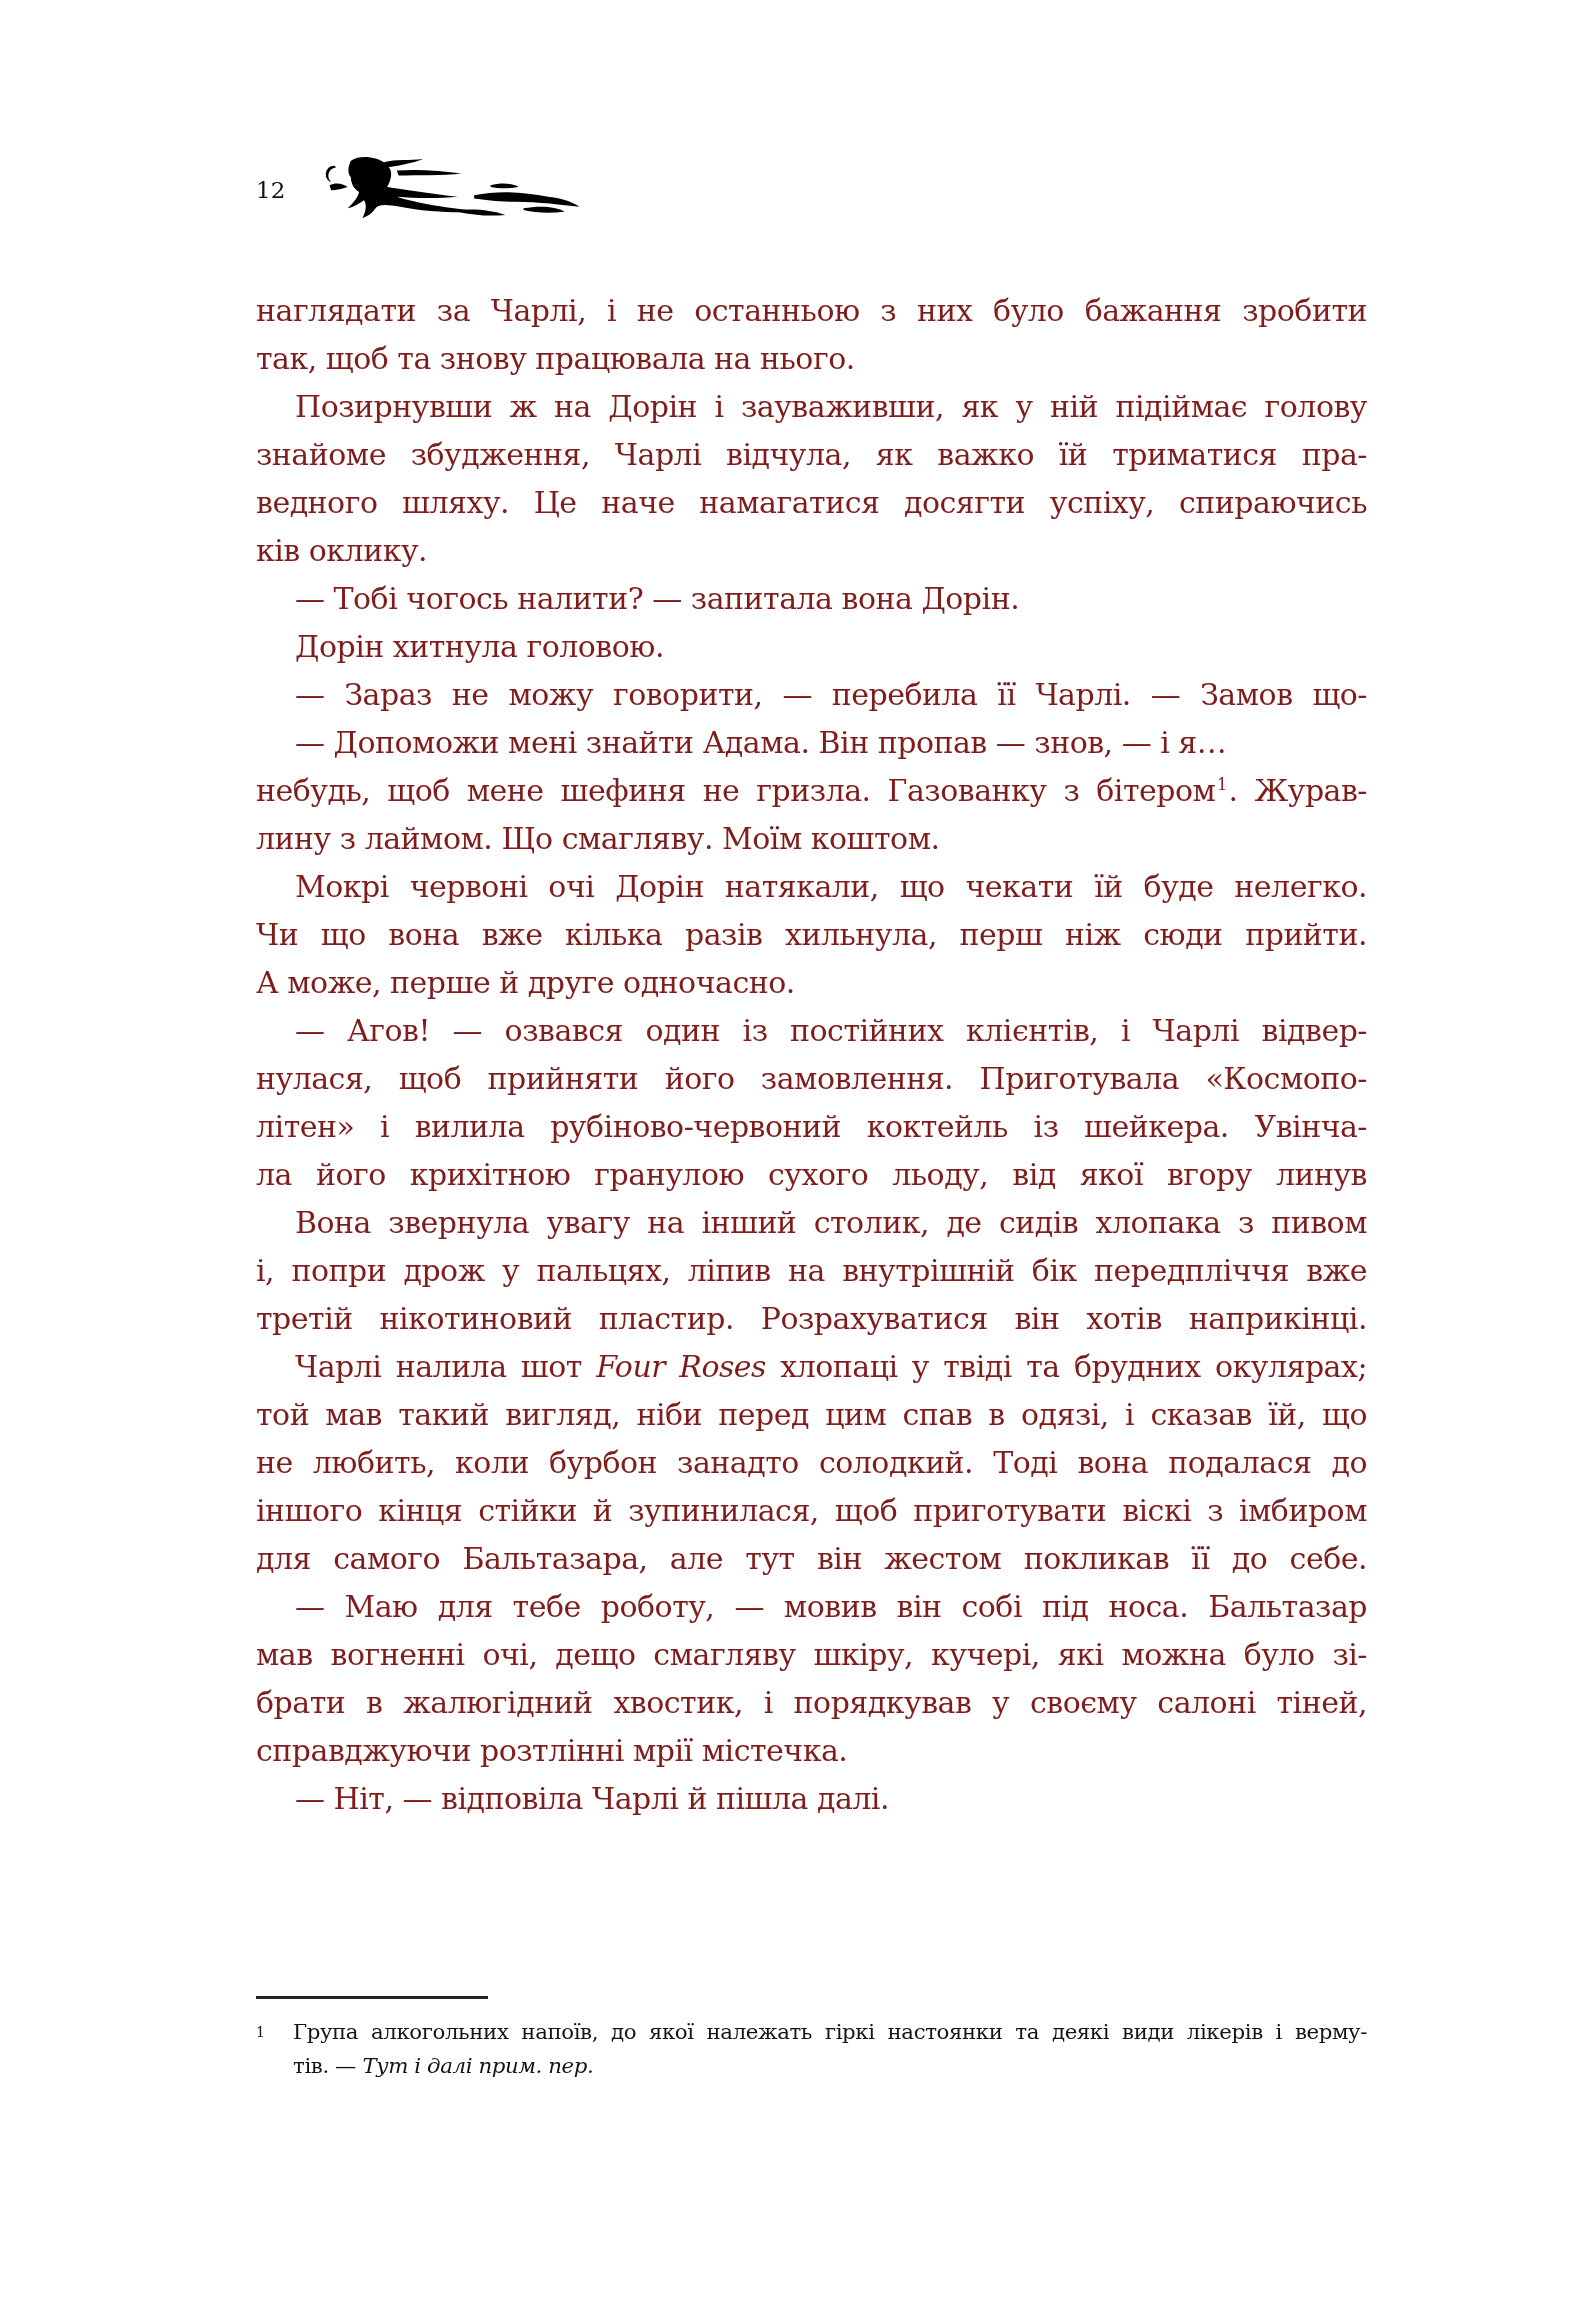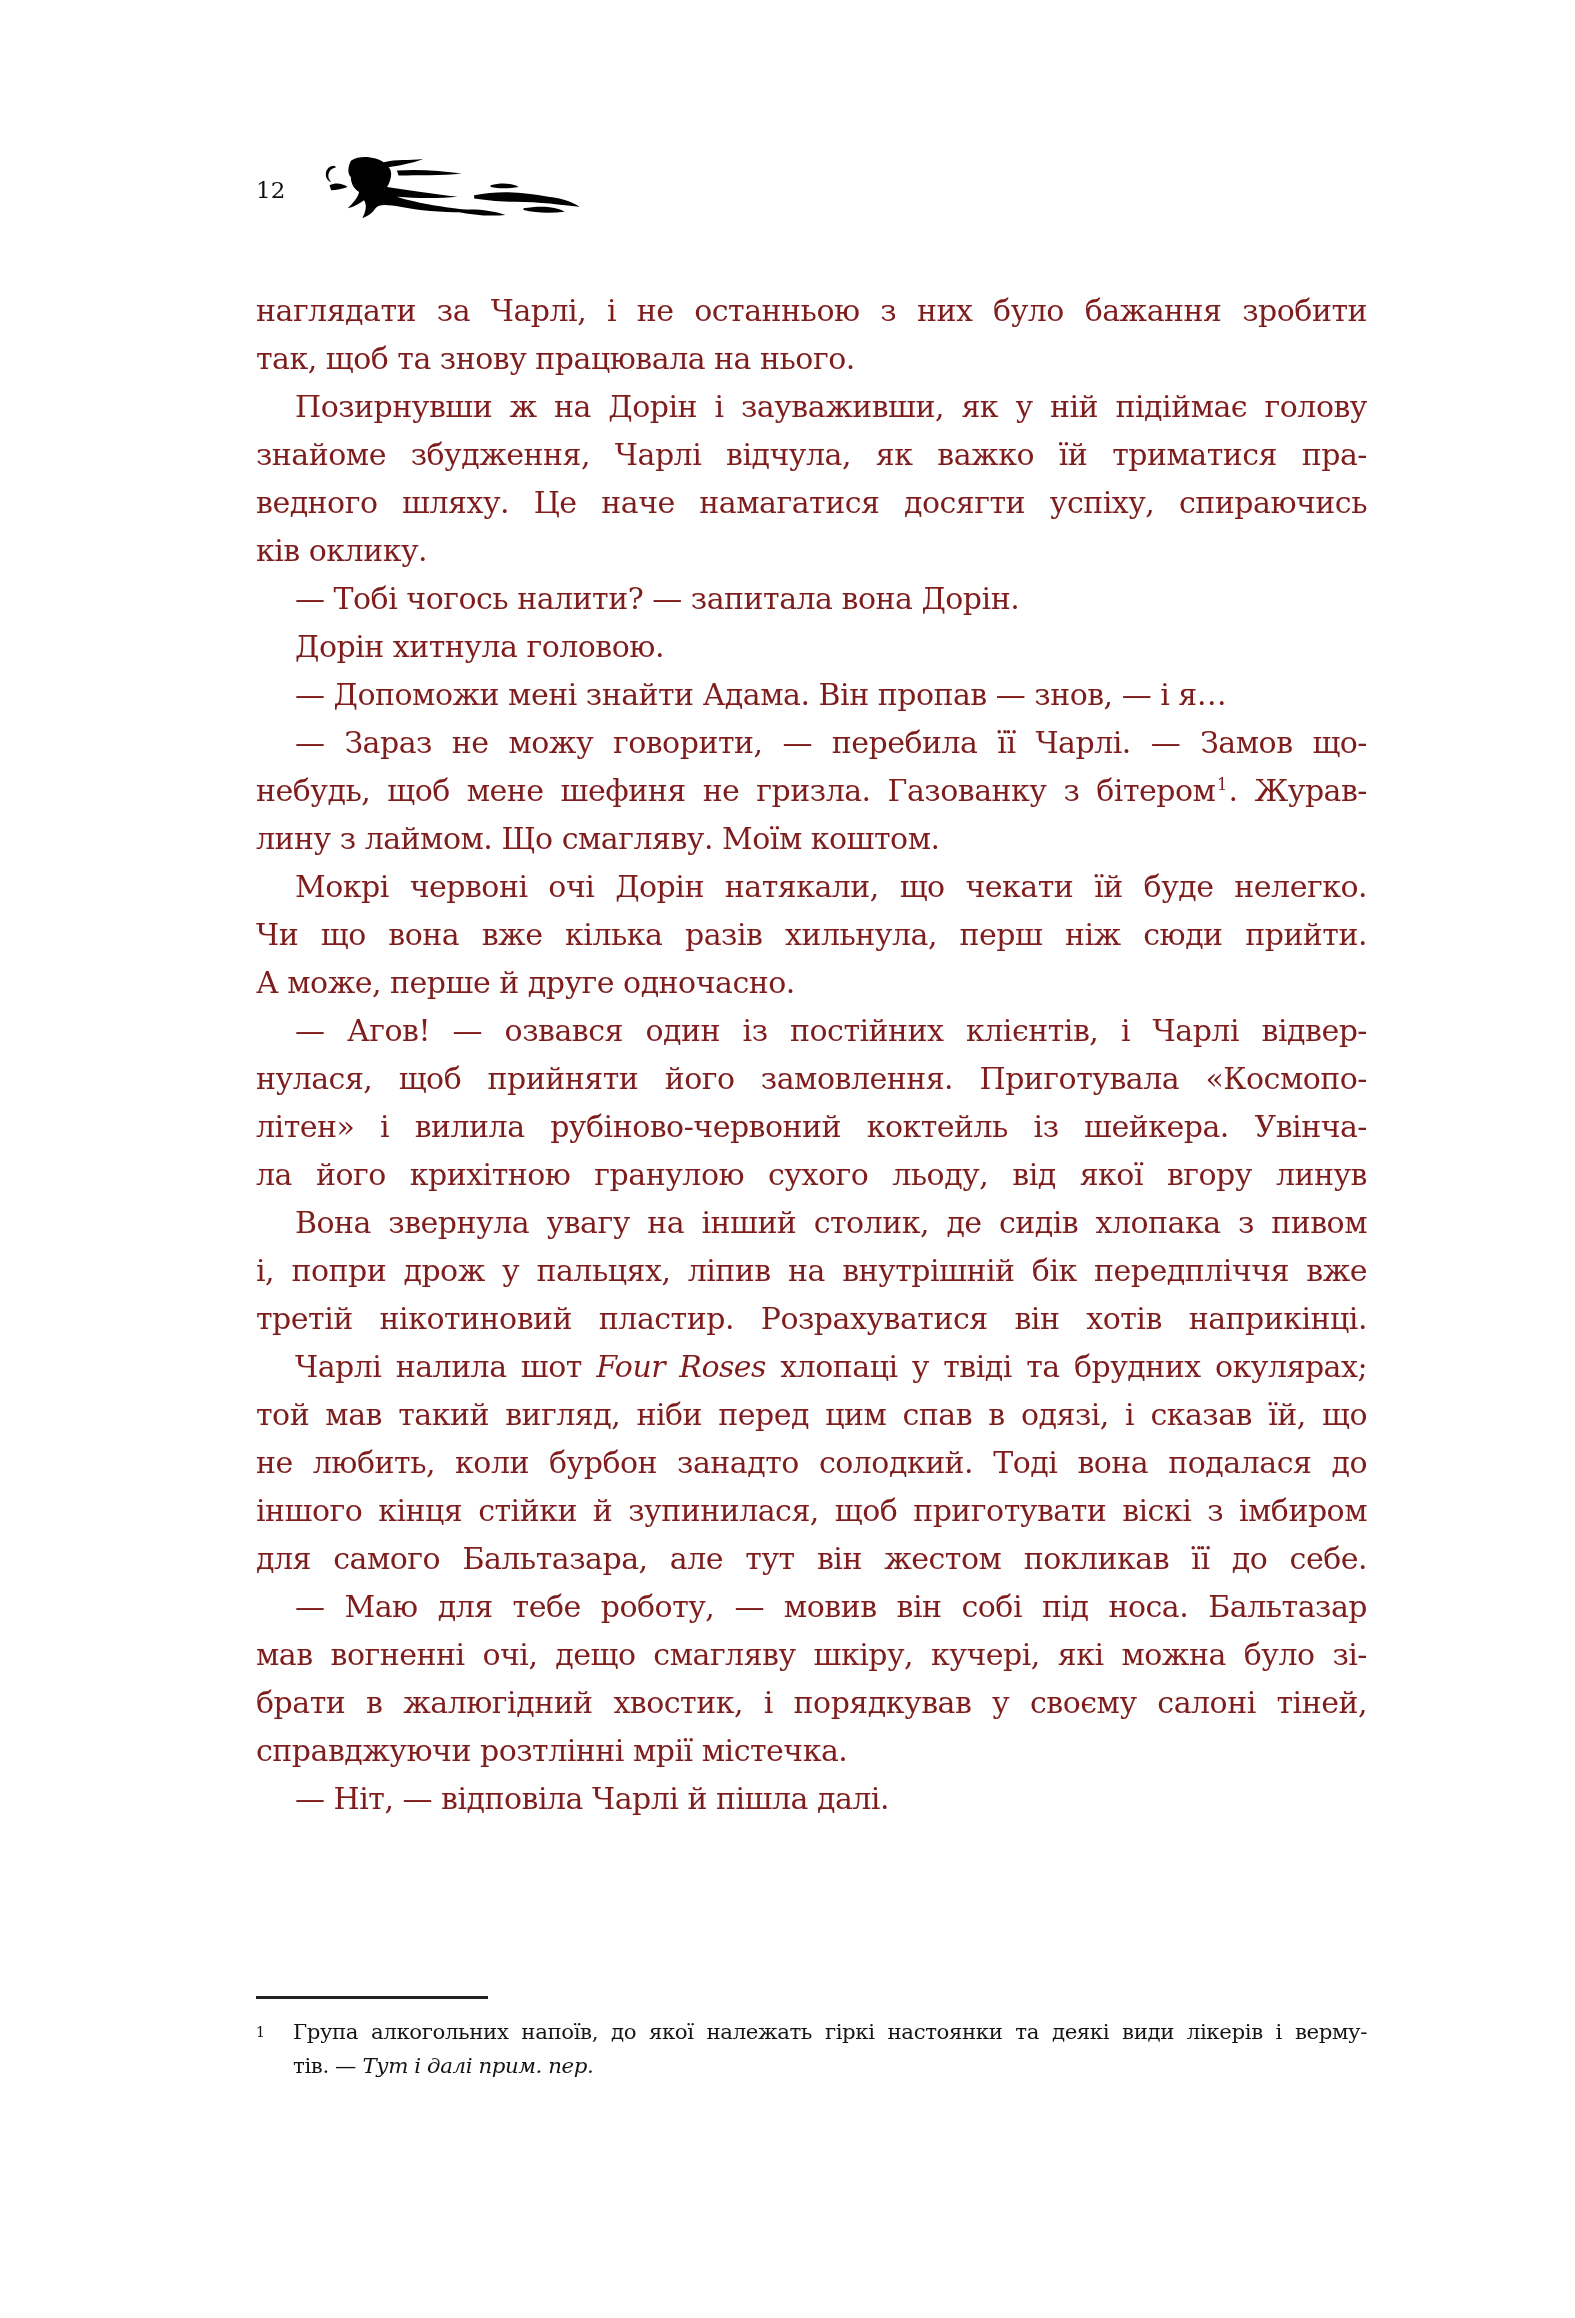--- a/index.html
+++ b/index.html
@@ -45,22 +45,22 @@
 
   <div class="body">
     <span class="line">наглядати за Чарлі, і не останньою з них було бажання зробити</span>
     <span class="line last">так, щоб та знову працювала на нього.</span>
     <span class="line indent">Позирнувши ж на Дорін і зауваживши, як у ній підіймає голову</span>
     <span class="line">знайоме збудження, Чарлі відчула, як важко їй триматися пра-</span>
     <span class="line">ведного шляху. Це наче намагатися досягти успіху, спираючись</span>
     <span class="line last">ків оклику.</span>
     <span class="line indent last">— Тобі чогось налити? — запитала вона Дорін.</span>
     <span class="line indent last">Дорін хитнула головою.</span>
+    <span class="line indent">— Зараз не можу говорити, — перебила її Чарлі. — Замов що-</span>
     <span class="line indent last">— Допоможи мені знайти Адама. Він пропав — знов, — і я…</span>
-    <span class="line indent">— Зараз не можу говорити, — перебила її Чарлі. — Замов що-</span>
     <span class="line"><span>небудь, щоб мене шефиня не гризла. Газованку з бітером</span><sup class="fn">1</sup><span>. Журав-</span></span>
     <span class="line last">лину з лаймом. Що смагляву. Моїм коштом.</span>
     <span class="line indent">Мокрі червоні очі Дорін натякали, що чекати їй буде нелегко.</span>
     <span class="line">Чи що вона вже кілька разів хильнула, перш ніж сюди прийти.</span>
     <span class="line last">А може, перше й друге одночасно.</span>
     <span class="line indent">— Агов! — озвався один із постійних клієнтів, і Чарлі відвер-</span>
     <span class="line">нулася, щоб прийняти його замовлення. Приготувала «Космопо-</span>
     <span class="line">літен» і вилила рубіново-червоний коктейль із шейкера. Увінча-</span>
     <span class="line">ла його крихітною гранулою сухого льоду, від якої вгору линув</span>
     <span class="line indent">Вона звернула увагу на інший столик, де сидів хлопака з пивом</span>

